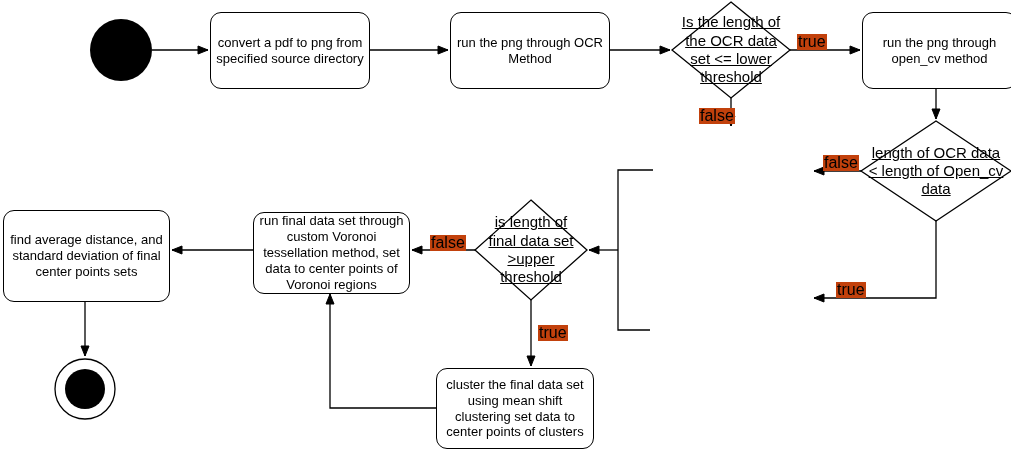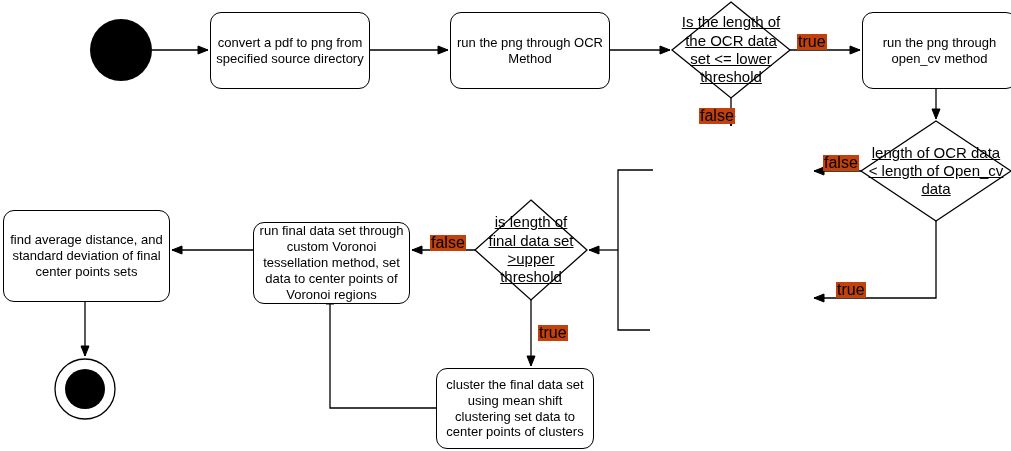--- a/index.html
+++ b/index.html
@@ -94,21 +94,21 @@
   <div class="box" style="left:450px;top:12px;width:160px;height:77px">
     <span>run the png through OCR Method</span>
   </div>
 
   <div class="box" style="left:862px;top:12px;width:155px;height:77px">
     <span>run the png through open_cv method</span>
   </div>
 
 
 
-  <div class="box" style="left:253px;top:222px;width:157px;height:82px">
+  <div class="box" style="left:253px;top:212px;width:157px;height:82px">
     <span>run final data set through custom Voronoi tessellation method, set data to center points of Voronoi regions</span>
   </div>
 
   <div class="box" style="left:3px;top:210px;width:167px;height:92px">
     <span>find average distance, and standard deviation of final center points sets</span>
   </div>
 
   <div class="box" style="left:436px;top:368px;width:158px;height:81px">
     <span>cluster the final data set using mean shift clustering set data to center points of clusters</span>
   </div>

